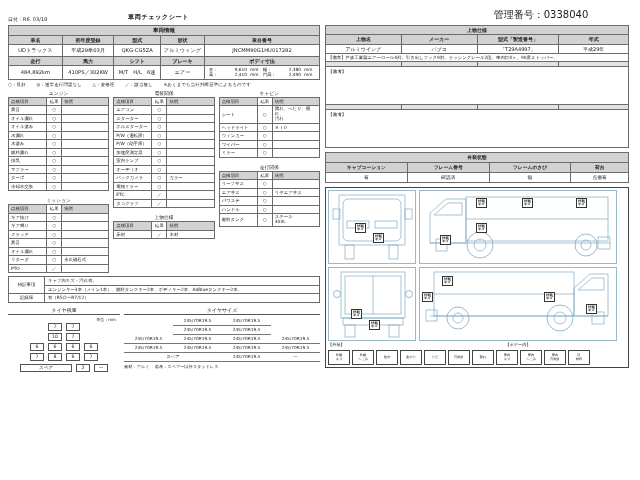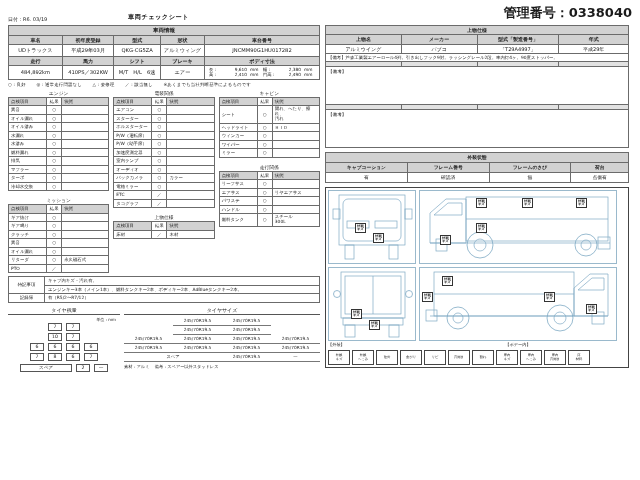--- a/index.html
+++ b/index.html
@@ -9,21 +9,21 @@
     font-family: "DejaVu Sans", "Liberation Sans", sans-serif;
     color: #1a1a1a;
     overflow: hidden;
   }
   .page { position: relative; width: 640px; height: 480px; padding: 6px 8px; }
 
   
   .topbar { display: flex; align-items: flex-end; height: 16px; margin-bottom: 3px; }
   .date-text { font-size: 5px; color: #222; width: 110px; }
   .sheet-title { font-size: 6.2px; font-weight: bold; letter-spacing: .5px; flex: 1; text-align: left; padding-left: 10px;}
-  .admin-no { font-size: 13px; font-weight: bold; width: 200px; text-align: right; padding-left: 18px;}
+  .admin-no { font-size: 10px; font-weight: normal; width: 200px; text-align: center; padding-left: 18px;}
 
   
   table { border-collapse: collapse; width: 100%; }
   td, th { border: .5px solid #6b6b6b; font-size: 5px; font-weight: normal;
            padding: 1px 1px; text-align: center; vertical-align: middle; line-height: 1.25; }
   .hdr { background: #d2d2d2; font-size: 5px; font-weight: bold; }
   .hdr-lite { background: #e2e2e2; font-weight: bold; }
 
   .cols { display: flex; gap: 5px; }
   .colL { width: 312px; }

